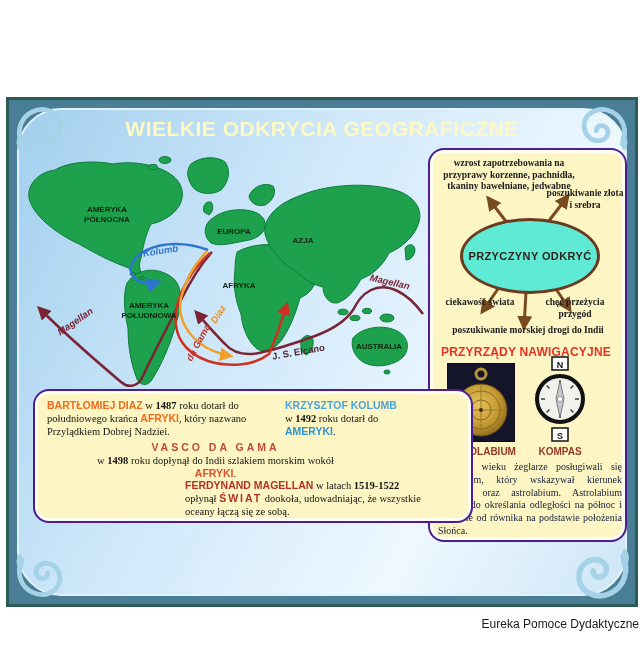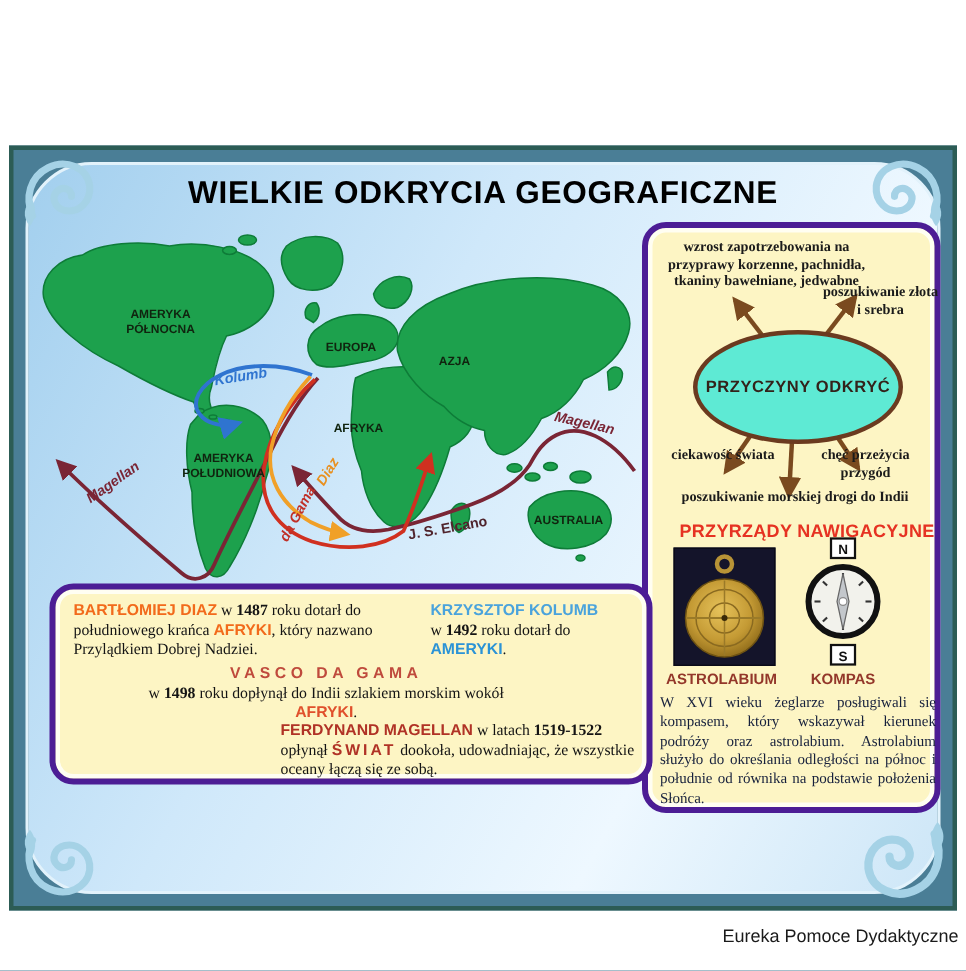--- a/index.html
+++ b/index.html
@@ -16,49 +16,49 @@
     border:2px solid #e2f2fb;
     background:linear-gradient(118deg,#a2cfee 0%,#cfe8fa 38%,#eef8ff 72%,#cde6f7 100%);
   }
   .swirl{position:absolute;width:52px;height:52px;}
   .swirl.tl{left:4px;top:4px;}
   .swirl.tr{right:4px;top:4px;transform:scaleX(-1);}
   .swirl.bl{left:4px;bottom:4px;transform:scaleY(-1);}
   .swirl.br{right:2px;bottom:2px;width:60px;height:60px;transform:scale(-1,-1);}
   .title{
     position:absolute;left:0;right:0;top:17px;text-align:center;
-    font-size:21px;font-weight:700;letter-spacing:.5px;color:#000000;
+    font-size:21px;font-weight:700;letter-spacing:.5px;color:#fef9c3;
   }
   .map-svg{position:absolute;left:6px;top:48px;}
 
   
   .ybox{
-    position:absolute;background:#fdf5c4;border:4px solid #4c1d95;
+    position:absolute;background:#fdf5c4;border:2px solid #4c1d95;
     border-radius:16px;box-shadow:inset 0 0 0 3px #fffef2;box-sizing:border-box;
   }
   .causes-box{left:419px;top:48px;width:199px;height:394px;}
-  .explorers-box{left:24px;top:289px;width:402px;height:134px;}
+  .explorers-box{left:24px;top:289px;width:440px;height:134px;}
 
   .causes-box .txt{
     position:absolute;font-family:"Liberation Serif", serif;font-weight:700;
     font-size:9.5px;line-height:1.22;color:#1b1b1b;text-align:center;
   }
   .cause-demand{left:4px;top:8px;width:150px;}
   .cause-gold{left:116px;top:38px;width:78px;}
   .cause-curiosity{left:2px;top:147px;width:96px;}
   .cause-adventure{left:98px;top:147px;width:94px;}
   .cause-searoute{left:2px;top:175px;width:192px;}
   .oval{
     position:absolute;left:30px;top:68px;width:140px;height:76px;
     background:#5eead4;border:3px solid #6b3a1f;border-radius:50%;
     display:flex;align-items:center;justify-content:center;box-sizing:border-box;
     font-size:11px;font-weight:700;letter-spacing:.4px;color:#33221a;
   }
   .nav-heading{
-    position:absolute;left:0;top:195px;width:100%;text-align:right;
+    position:absolute;left:11px;top:195px;width:100%;text-align:left;
     font-size:12px;font-weight:700;color:#e63222;letter-spacing:.2px;
   }
   .astro{
     position:absolute;left:17px;top:213px;width:66px;height:77px;
     background:#14142a;border:1px solid #0a0a18;
   }
   .compass{position:absolute;left:102px;top:206px;}
   .inst-label{
     position:absolute;top:296px;font-size:10px;font-weight:700;color:#93372a;text-align:center;
   }

